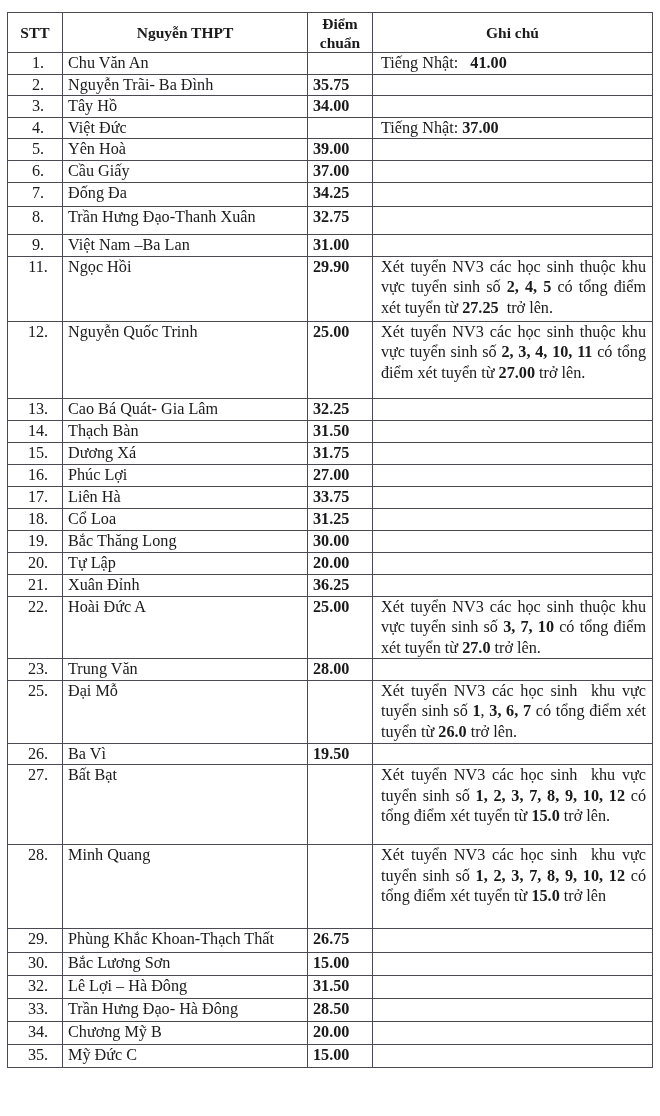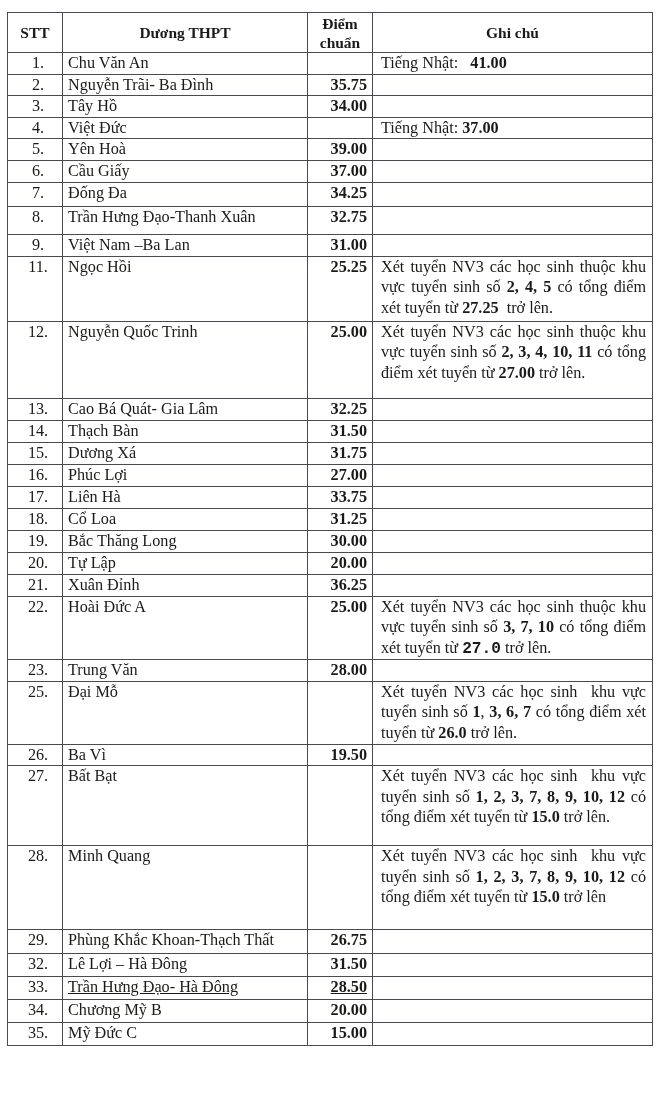--- a/index.html
+++ b/index.html
@@ -9,40 +9,40 @@
   table { border-collapse: collapse; width: 645px; table-layout: fixed; }
   col.c-stt { width: 55px; }
   col.c-name { width: 245px; }
   col.c-score { width: 65px; }
   col.c-note { width: 280px; }
   th, td { border: 1.3px solid #4a4a55; padding: 0 5px; vertical-align: top;
            font-size: 16.2px; line-height: 20.5px; }
   th { font-weight: bold; text-align: center; vertical-align: middle; font-size: 15.5px; line-height: 19px; }
   td.stt { text-align: center; padding: 0 4px 0 0; text-align: right; }
   td.stt span { display: inline-block; width: 40px; text-align: center; }
-  td.score { text-align: right; font-weight: bold; }
+  td.score { text-align: left; font-weight: bold; }
   td.note { text-align: justify; padding: 0 6px 0 8px; }
   td.note b { font-weight: bold; }
   tr.hdr { height: 40px; }
 </style>
 </head>
 <body>
 
 <div id="doc">
   <table>
     <colgroup>
       <col class="c-stt">
         <col class="c-name">
         <col class="c-score">
         <col class="c-note">
     </colgroup>
     <thead>
       <tr class="hdr">
         <th>STT</th>
-        <th>Dương THPT</th>
+        <th>Nguyễn THPT</th>
         <th>
           <div>Điểm</div>
           <div>chuẩn</div>
         </th>
         <th>Ghi chú</th>
       </tr>
     </thead>
     <tbody id="tbody">
         <tr style="height: 20px;">
           <td class="stt"><span>1.</span></td>
@@ -94,21 +94,21 @@
         </tr>
         <tr style="height: 22px;">
           <td class="stt"><span>9.</span></td>
           <td class="name">Việt Nam –Ba Lan</td>
           <td class="score">31.00</td>
           <td class="note"></td>
         </tr>
         <tr style="height: 65px;">
           <td class="stt"><span>11.</span></td>
           <td class="name">Ngọc Hồi</td>
-          <td class="score">25.25</td>
+          <td class="score">29.90</td>
           <td class="note"><span style="white-space: pre-wrap;">Xét tuyển NV3 các học sinh thuộc khu vực tuyển sinh số </span><b style="white-space: pre-wrap;">2, 4, 5</b><span style="white-space: pre-wrap;"> có tổng điểm xét tuyển từ </span><b style="white-space: pre-wrap;">27.25</b><span style="white-space: pre-wrap;">  trở lên.</span></td>
         </tr>
         <tr style="height: 77px;">
           <td class="stt"><span>12.</span></td>
           <td class="name">Nguyễn Quốc Trinh</td>
           <td class="score">25.00</td>
           <td class="note"><span style="white-space: pre-wrap;">Xét tuyển NV3 các học sinh thuộc khu vực tuyển sinh số </span><b style="white-space: pre-wrap;">2, 3, 4, 10, 11</b><span style="white-space: pre-wrap;"> có tổng điểm xét tuyển từ </span><b style="white-space: pre-wrap;">27.00</b><span style="white-space: pre-wrap;"> trở lên.</span></td>
         </tr>
         <tr style="height: 22px;">
           <td class="stt"><span>13.</span></td>
@@ -161,21 +161,21 @@
         <tr style="height: 22px; margin-top: 20px;">
           <td class="stt"><span>21.</span></td>
           <td class="name">Xuân Đỉnh</td>
           <td class="score">36.25</td>
           <td class="note"></td>
         </tr>
         <tr style="height: 52px;">
           <td class="stt"><span>22.</span></td>
           <td class="name">Hoài Đức A</td>
           <td class="score">25.00</td>
-          <td class="note"><span style="white-space: pre-wrap;">Xét tuyển NV3 các học sinh thuộc khu vực tuyển sinh số </span><b style="white-space: pre-wrap;">3, 7, 10</b><span style="white-space: pre-wrap;"> có tổng điểm xét tuyển từ </span><b style="white-space: pre-wrap; font-family: Liberation Mono, monospace;">27.0</b><span style="white-space: pre-wrap;"> trở lên.</span></td>
+          <td class="note"><span style="white-space: pre-wrap;">Xét tuyển NV3 các học sinh thuộc khu vực tuyển sinh số </span><b style="white-space: pre-wrap;">3, 7, 10</b><span style="white-space: pre-wrap;"> có tổng điểm xét tuyển từ </span><b style="white-space: pre-wrap;">27.0</b><span style="white-space: pre-wrap;"> trở lên.</span></td>
         </tr>
         <tr style="height: 20px;">
           <td class="stt"><span>23.</span></td>
           <td class="name">Trung Văn</td>
           <td class="score">28.00</td>
           <td class="note"></td>
         </tr>
         <tr style="height: 63px;">
           <td class="stt"><span>25.</span></td>
           <td class="name">Đại Mỗ</td>
@@ -200,26 +200,32 @@
           <td class="score"></td>
           <td class="note"><span style="white-space: pre-wrap;">Xét tuyển NV3 các học sinh  khu vực tuyển sinh số </span><b style="white-space: pre-wrap;">1, 2, 3, 7, 8, 9, 10, 12</b><span style="white-space: pre-wrap;"> có tổng điểm xét tuyển từ </span><b style="white-space: pre-wrap;">15.0</b><span style="white-space: pre-wrap;"> trở lên</span></td>
         </tr>
         <tr style="height: 24px;">
           <td class="stt"><span>29.</span></td>
           <td class="name">Phùng Khắc Khoan-Thạch Thất</td>
           <td class="score">26.75</td>
           <td class="note"></td>
         </tr>
         <tr style="height: 23px;">
+          <td class="stt"><span>30.</span></td>
+          <td class="name">Bắc Lương Sơn</td>
+          <td class="score">15.00</td>
+          <td class="note"></td>
+        </tr>
+        <tr style="height: 23px;">
           <td class="stt"><span>32.</span></td>
           <td class="name">Lê Lợi – Hà Đông</td>
           <td class="score">31.50</td>
           <td class="note"></td>
         </tr>
-        <tr style="height: 23px; text-decoration: underline;">
+        <tr style="height: 23px;">
           <td class="stt"><span>33.</span></td>
           <td class="name">Trần Hưng Đạo- Hà Đông</td>
           <td class="score">28.50</td>
           <td class="note"></td>
         </tr>
         <tr style="height: 23px; margin-top: 7px;">
           <td class="stt"><span>34.</span></td>
           <td class="name">Chương Mỹ B</td>
           <td class="score">20.00</td>
           <td class="note"></td>

